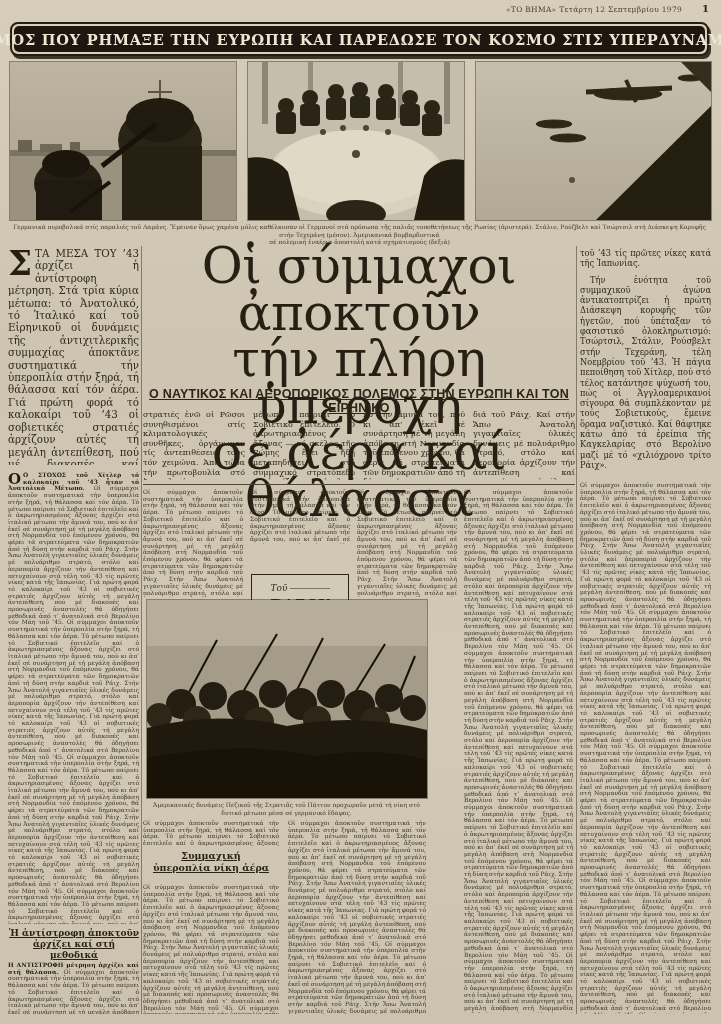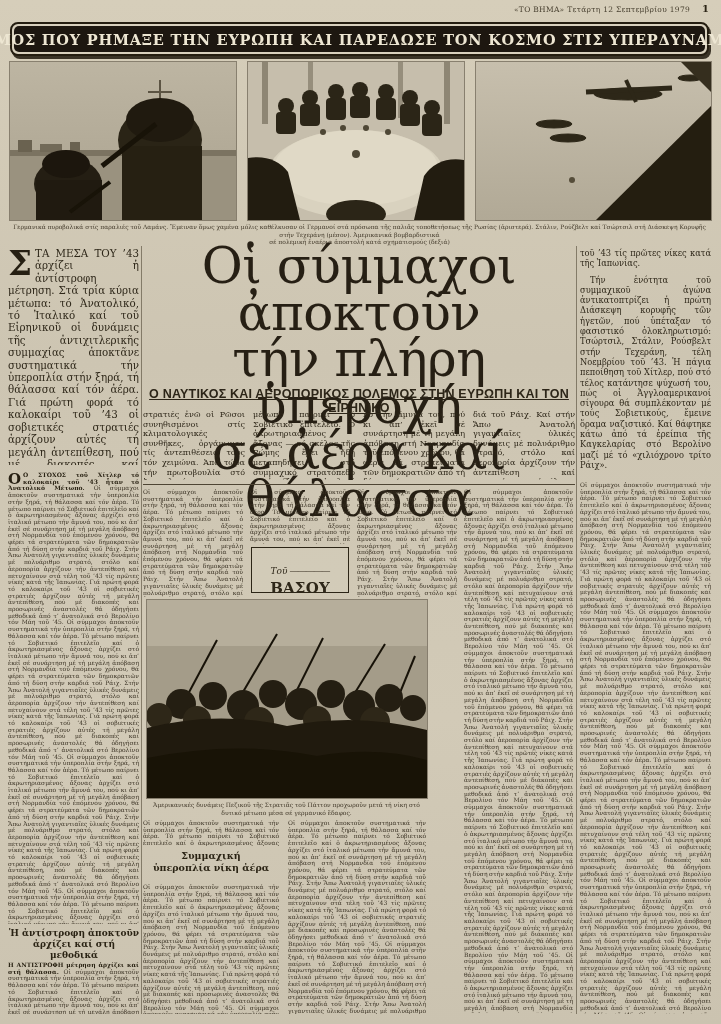--- a/index.html
+++ b/index.html
@@ -1,21 +1,21 @@
 <!DOCTYPE html>
 <html><head>
 <meta charset="utf-8">
 <style>
   html,body{margin:0;padding:0;}
   body{width:721px;height:1024px;position:relative;overflow:hidden;
        background:linear-gradient(180deg,#d6ceba 0%,#cdc5b2 35%,#d2cab7 70%,#cbc3b0 100%);
        font-family:"DejaVu Serif",serif;color:#2e2719;}
   .abs{position:absolute;}
   
-  .masthead{top:3px;right:12px;display:flex;align-items:baseline;gap:12px;}
+  .masthead{top:3px;right:12px;display:flex;align-items:baseline;gap:20px;}
   .masthead .mh-text{font-size:7.5px;color:#4a4232;letter-spacing:.3px;}
   .masthead .mh-page{font-size:10px;font-weight:bold;color:#2c2516;}
   
   .banner-outer{left:10px;top:22px;width:699px;height:34px;border:2px solid #241d10;border-radius:8px;
        padding:2px;box-sizing:border-box;box-shadow:2px 3px 0 rgba(30,24,12,.85);background:#d8d0bd;}
   .banner-inner{width:100%;height:100%;background:#1d1710;border-radius:5px;display:flex;
        align-items:center;justify-content:center;}
   .banner-inner span{color:#ede6d2;font-weight:bold;font-size:14.5px;letter-spacing:.8px;white-space:nowrap;}
   
   .photo{outline:1px solid rgba(45,36,22,.45);overflow:hidden;background:#b4ac9a;}
@@ -31,26 +31,26 @@
   .tiny b{color:#2a2314;}
   .medium{font-size:8.3px;line-height:10.3px;text-align:justify;overflow:hidden;}
   .headline{left:145px;top:243px;width:428px;text-align:center;font-weight:normal;color:#261f14;
        font-size:50px;line-height:46.5px;letter-spacing:-.5px;}
   .subheadline{left:145px;top:387px;width:428px;text-align:center;
        font-family:"Liberation Sans",sans-serif;font-weight:bold;font-size:12.5px;color:#2c2518;letter-spacing:.2px;text-decoration:underline;}
   .ledewrap{left:143px;top:410px;width:432px;height:70px;display:flex;gap:8px;}
   .ledecol{flex:1;font-size:8px;line-height:9.6px;text-align:justify;overflow:hidden;}
   .rule-h{border-top:1px solid #4e4534;height:0;}
   .rule-v{border-left:1px solid rgba(70,60,42,.55);width:0;}
-  .bylinebox{left:251px;top:547px;width:98px;height:46px;border:1.5px solid #2c2516;box-sizing:border-box;
-       text-align:center;padding-top:18px;background:rgba(216,208,190,.35);}
+  .bylinebox{left:251px;top:574px;width:98px;height:46px;border:1.5px solid #2c2516;box-sizing:border-box;
+       text-align:center;padding-top:8px;background:rgba(216,208,190,.35);}
   .bylinebox .b1{font-size:9px;font-style:italic;}
   .bylinebox .b1:after{content:" —————";letter-spacing:-1px;}
   .bylinebox .b2{font-size:15px;font-weight:bold;margin-top:3px;letter-spacing:.2px;}
-  .subhead{font-weight:bold;text-align:center;color:#2a2314;}
+  .subhead{font-weight:bold;text-align:center;color:#2a2314;text-decoration:underline;}
   .subhead .l{display:block;}
   .sh-air{left:143px;top:850px;width:136px;font-size:9.5px;line-height:11.5px;}
   .sh-sea{left:8px;top:928px;width:132px;font-size:9px;line-height:11px;}
 </style>
 </head>
 <body>
 
 <div class="abs masthead">
   <span class="mh-text">«ΤΟ ΒΗΜΑ» Τετάρτη 12 Σεπτεμβρίου 1979</span>
   <span class="mh-page">1</span>

